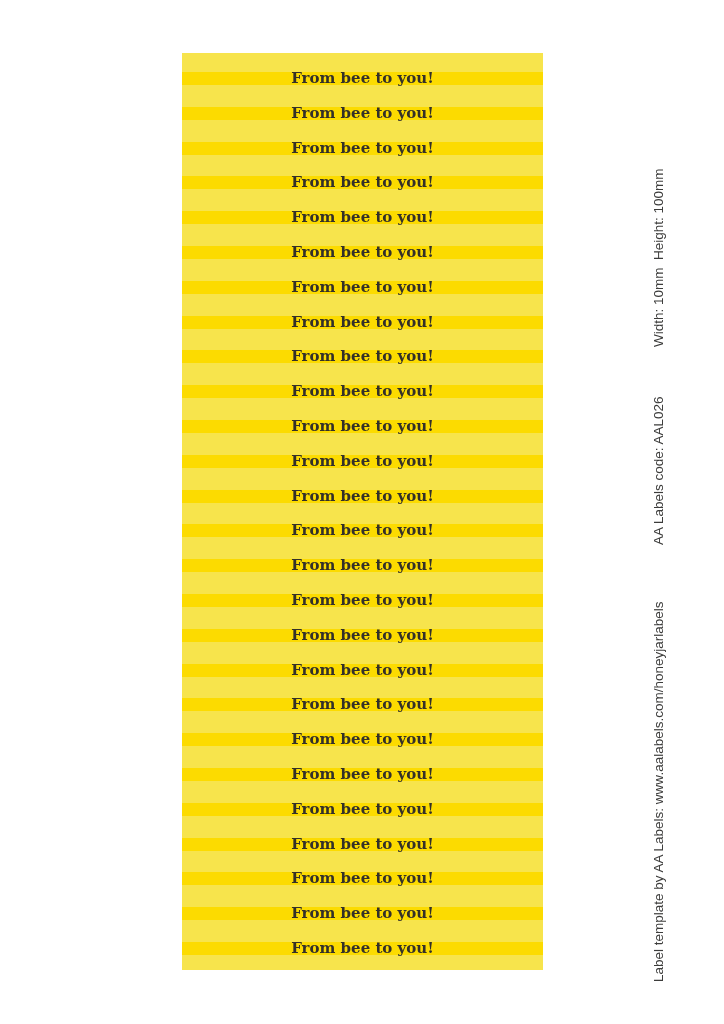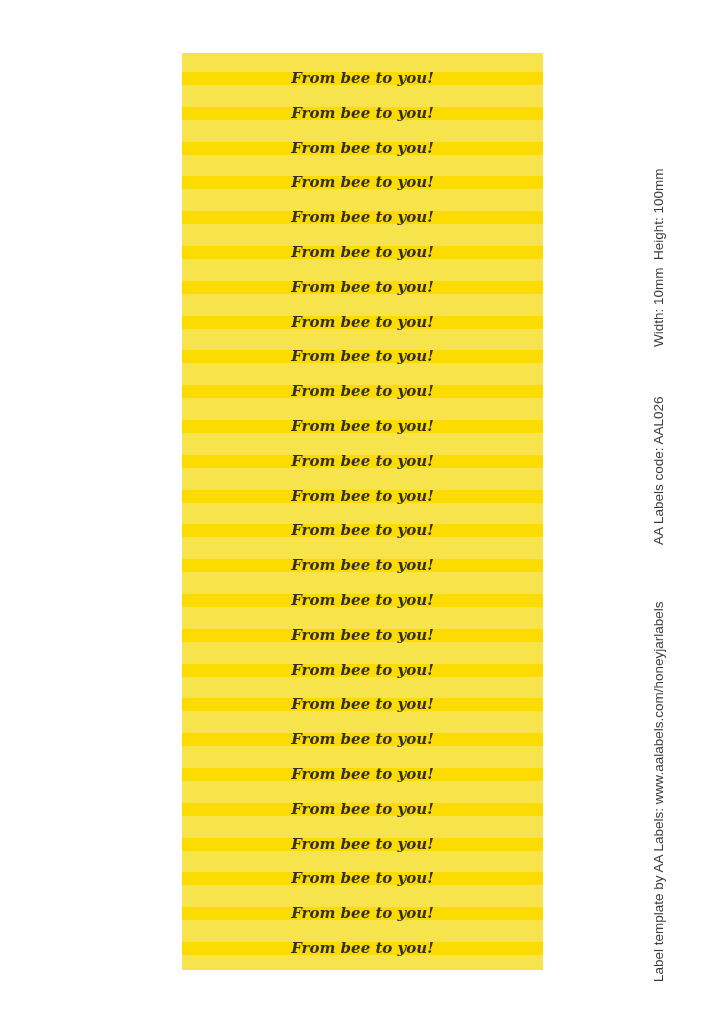--- a/index.html
+++ b/index.html
@@ -27,21 +27,20 @@
     left: 0;
     right: 0;
     height: 13px;
     display: flex;
     align-items: center;
     justify-content: center;
     overflow: visible;
   }
   .label-text {
     font-family: "DejaVu Serif", serif;
-    font-style: italic;
     font-weight: bold;
     font-size: 15px;
     line-height: 1;
     white-space: nowrap;
     letter-spacing: 0px;
   }
   .side-caption {
     position: absolute;
     white-space: pre;
     font-size: 13.5px;

